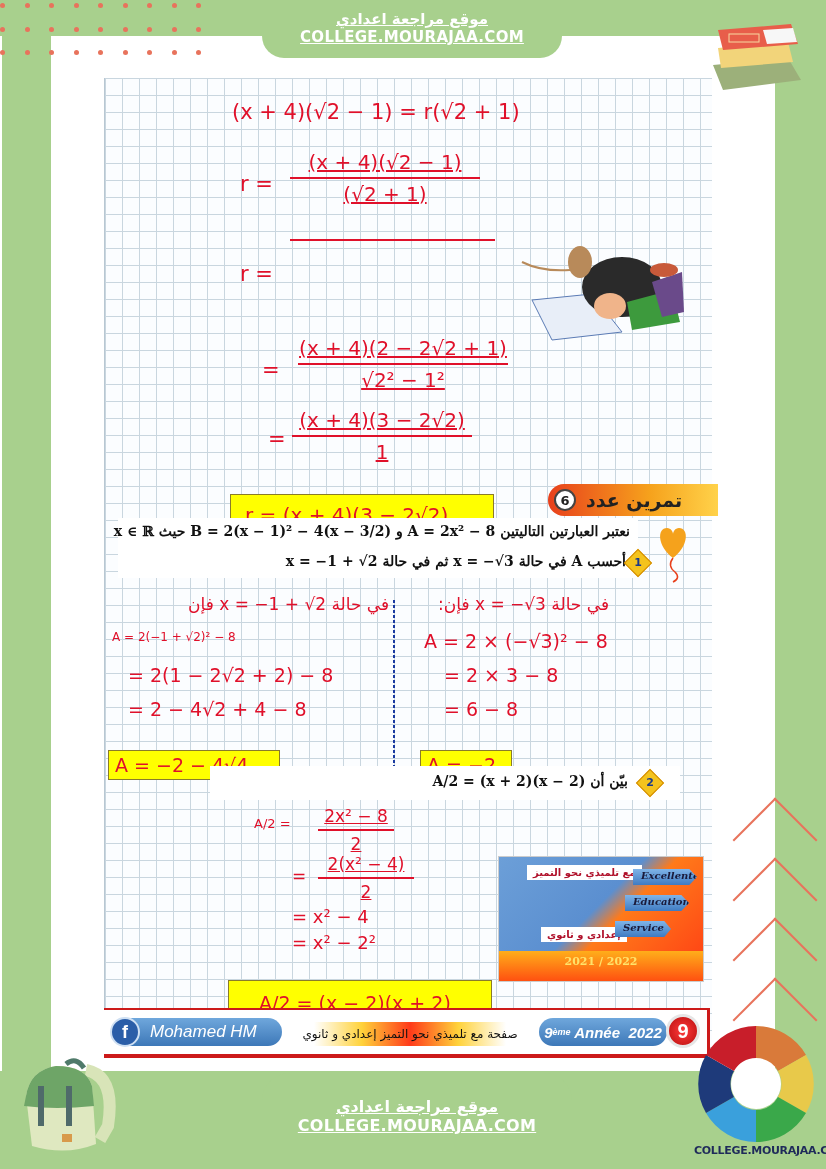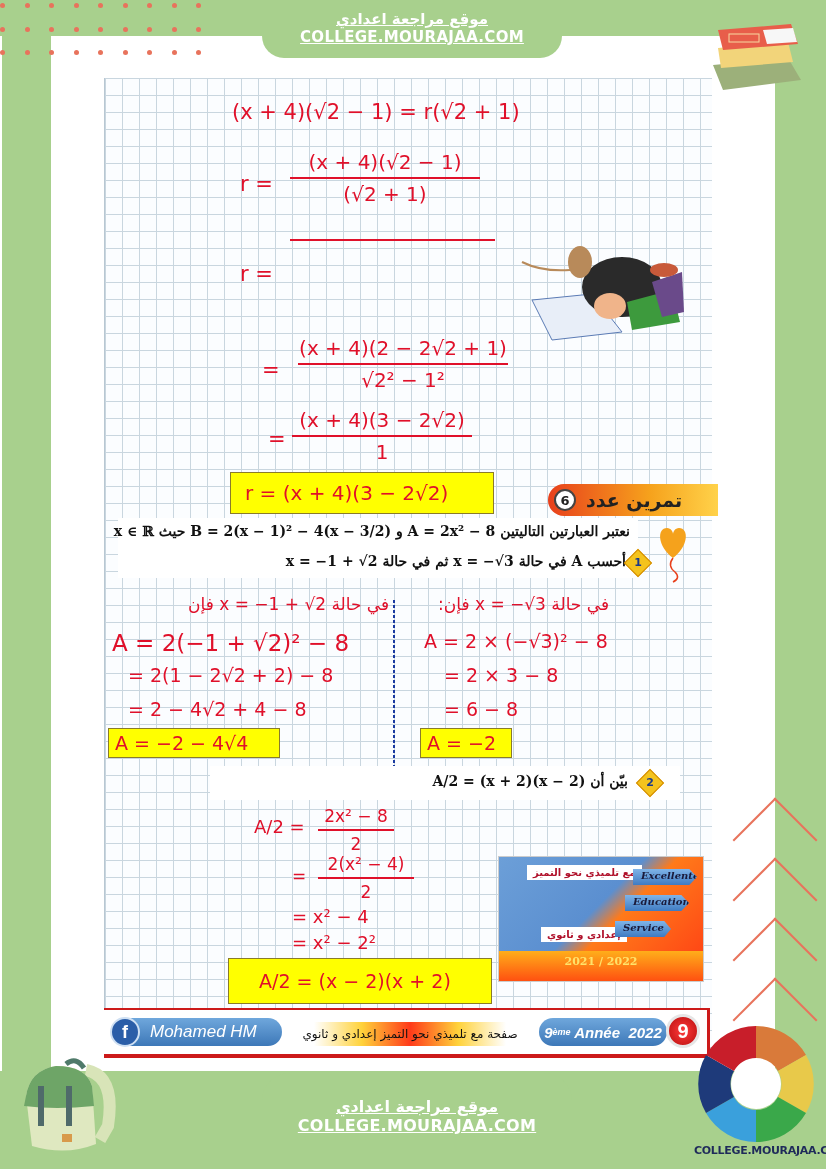--- a/index.html
+++ b/index.html
@@ -28,25 +28,25 @@
   
   .sheet { position: absolute; left: 104px; top: 78px; width: 608px; height: 980px;
            background-color: #fbfdff;
            background-image:
              linear-gradient(to right, #c9d6df 1px, transparent 1px),
              linear-gradient(to bottom, #c9d6df 1px, transparent 1px);
            background-size: 17px 17px; border-left: 1px solid #b8c7d2; }
   .hand { position: absolute; color: #e0102a; font-family: "DejaVu Sans", sans-serif; white-space: nowrap; }
   .line-eq { font-size: 21px; }
   .frac { position: absolute; display: flex; flex-direction: column; align-items: center; color: #e0102a; }
-  .frac .num, .frac .den { font-size: 20px; white-space: nowrap; }
+  .frac .num, .frac .den { font-size: 20px; white-space: nowrap; text-decoration: underline; }
   .frac .bar { height: 2px; background: #e0102a; align-self: stretch; margin: 3px 0; }
 
   .yellow-box { position: absolute; background: #ffff00; border: 1.5px solid #8a7b2a; color: #e0102a;
-                display: flex; align-items: center; white-space: nowrap; }
+                display: flex; align-items: center; white-space: nowrap; margin-top: 22px; }
 
   .white-strip { position: absolute; background: #ffffff; }
   .statement { position: absolute; font-family: "DejaVu Serif", serif; font-size: 14px; color: #111; font-weight: bold; direction: rtl; white-space: nowrap; }
 
   .exo-banner { position: absolute; left: 548px; top: 484px; width: 170px; height: 32px; border-radius: 16px 0 0 16px;
                 background: linear-gradient(to right, #e8401c, #f6a21c 60%, #ffd24a); display: flex; align-items: center; }
   .exo-num { width: 22px; height: 22px; border-radius: 50%; background: #fff; border: 2px solid #444; margin-left: 6px;
              font-size: 13px; font-weight: bold; display:flex; align-items:center; justify-content:center; color:#222; }
   .exo-title { font-size: 19px; color: #222; margin-left: 10px; direction: rtl; font-weight: bold; }
 
@@ -201,31 +201,31 @@
 
 <div class="hand" style="left:438px;top:594px;font-size:17px;direction:rtl">في حالة x = −√3 فإن:</div>
 <div class="hand" style="left:424px;top:630px;font-size:19px">A = 2 × (−√3)² − 8</div>
 <div class="hand" style="left:444px;top:664px;font-size:19px">= 2 × 3 − 8</div>
 <div class="hand" style="left:444px;top:698px;font-size:19px">= 6 − 8</div>
 <div class="yellow-box" style="left:420px;top:728px;width:92px;height:30px;font-size:19px;padding-left:6px">A = −2</div>
 
 <div class="divider"></div>
 
 <div class="hand" style="left:188px;top:594px;font-size:17px;direction:rtl">في حالة x = −1 + √2 فإن</div>
-<div class="hand" style="left:112px;top:630px;font-size:23px">A = 2(−1 + √2)² − 8</div>
+<div class="hand" style="left:112px;top:630px;font-size:12px">A = 2(−1 + √2)² − 8</div>
 <div class="hand" style="left:128px;top:664px;font-size:19px">= 2(1 − 2√2 + 2) − 8</div>
 <div class="hand" style="left:128px;top:698px;font-size:19px">= 2 − 4√2 + 4 − 8</div>
 <div class="yellow-box" style="left:108px;top:728px;width:172px;height:30px;font-size:19px;padding-left:6px">A = −2 − 4√4</div>
 
 <div class="white-strip" style="left:210px;top:766px;width:470px;height:34px"></div>
 <div class="statement" style="right:198px;top:773px">بيّن أن A/2 = (x + 2)(x − 2)</div>
 <div class="q-badge" style="left:640px;top:773px"></div>
 <div class="q-num" style="left:640px;top:776px">2</div>
 
-<div class="hand" style="left:254px;top:816px;font-size:18px">A/2 =</div>
+<div class="hand" style="left:254px;top:816px;font-size:13px">A/2 =</div>
 <div class="frac" style="left:318px;top:806px;width:76px">
   <div class="num" style="font-size:17px">2x² − 8</div>
   <div class="bar"></div>
   <div class="den" style="font-size:17px">2</div>
 </div>
 <div class="hand" style="left:292px;top:866px;font-size:17px">=</div>
 <div class="frac" style="left:318px;top:854px;width:96px">
   <div class="num" style="font-size:17px">2(x² − 4)</div>
   <div class="bar"></div>
   <div class="den" style="font-size:17px">2</div>

